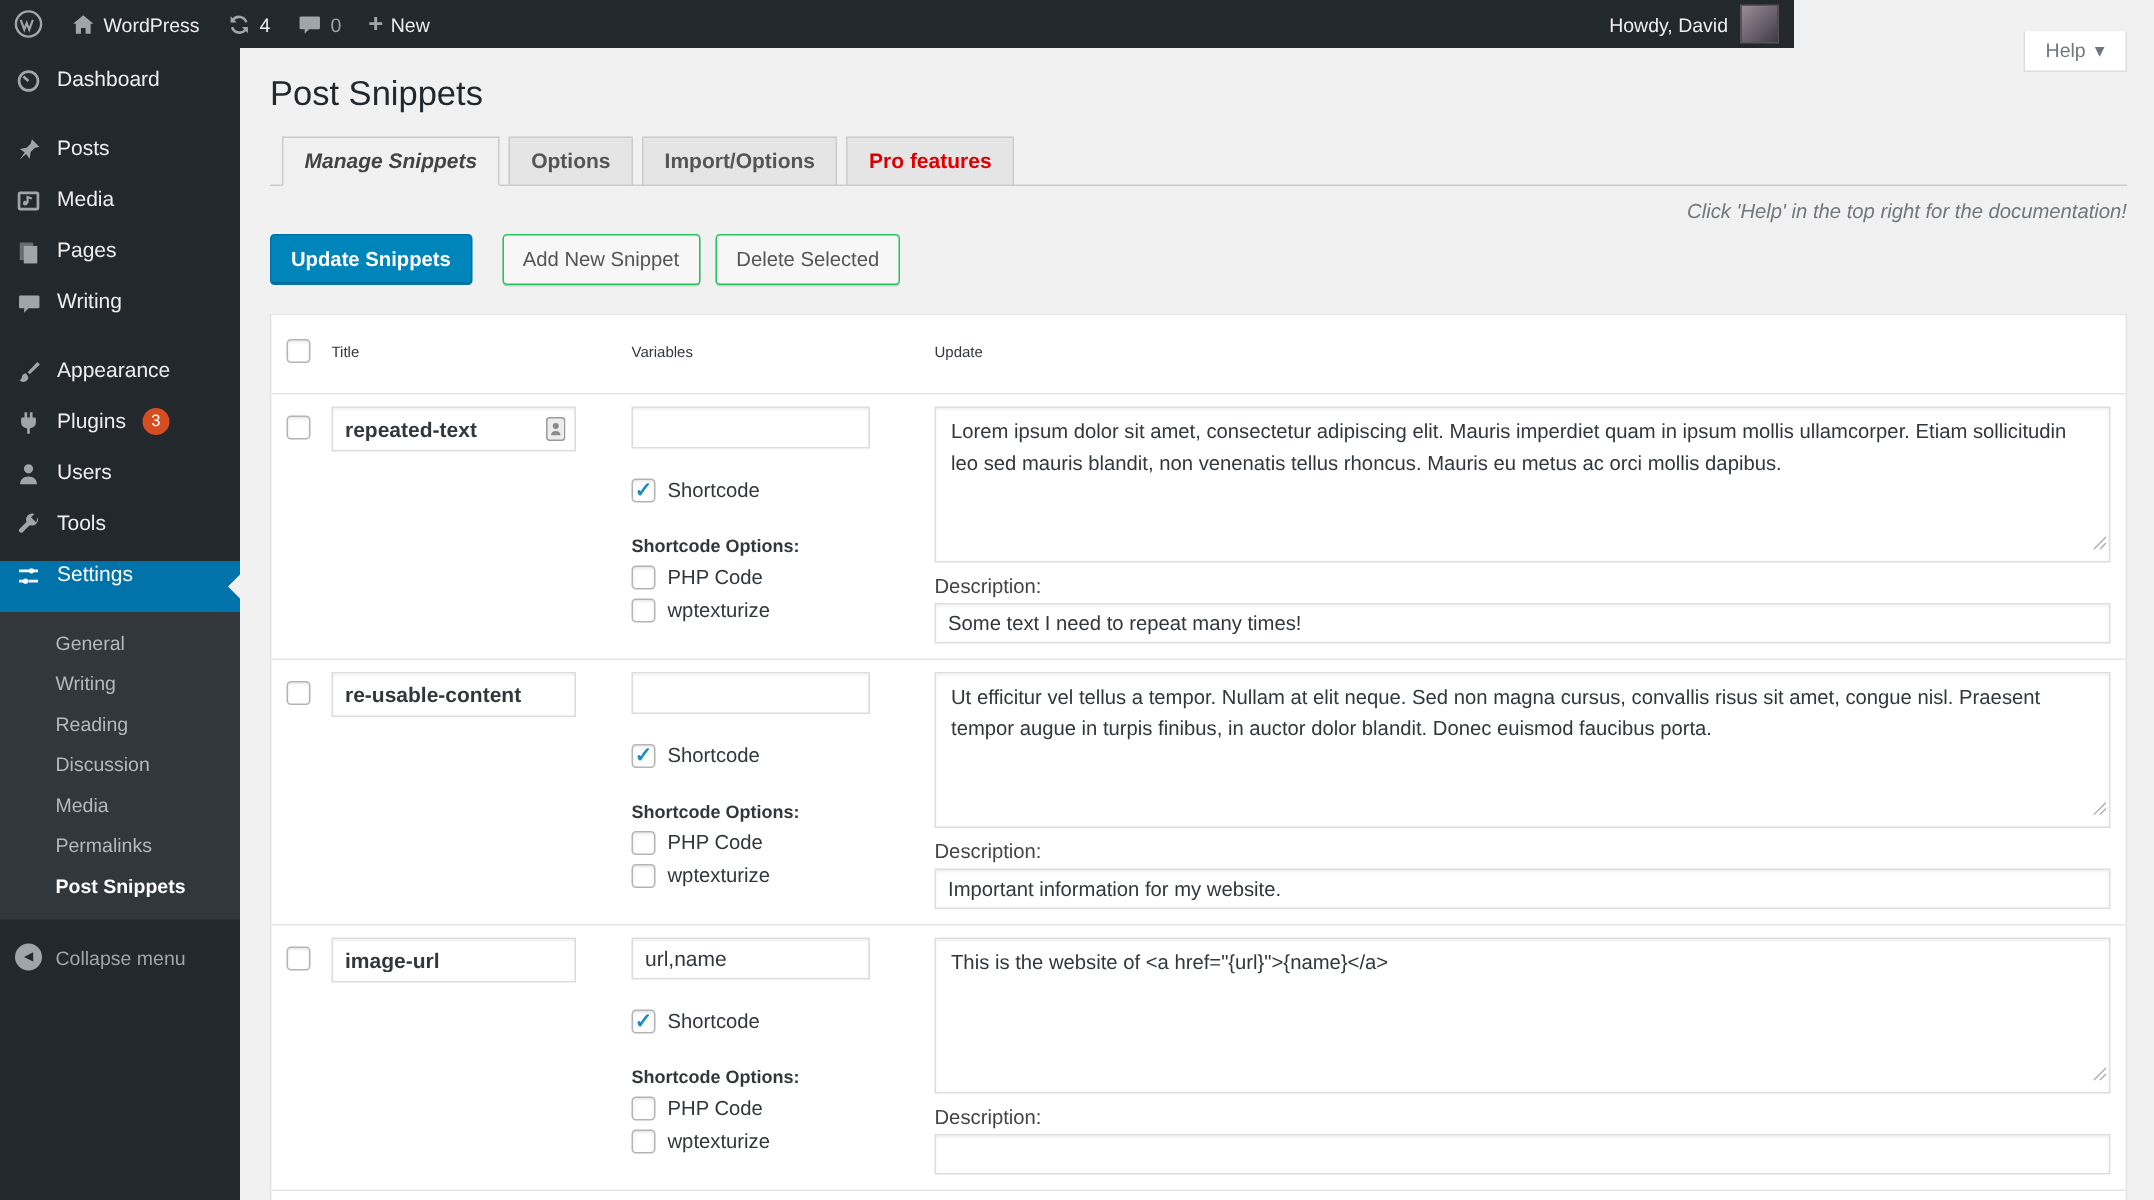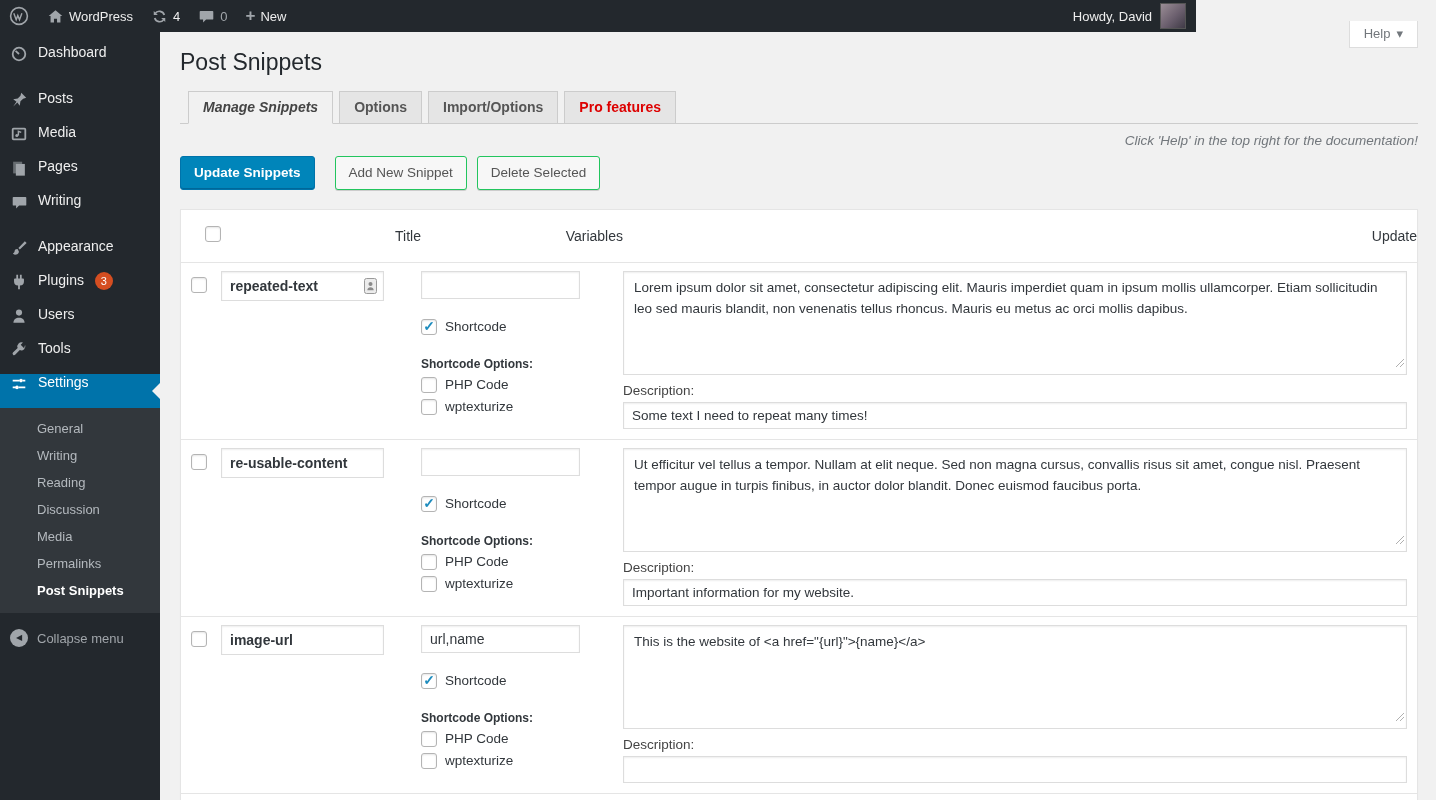--- a/index.html
+++ b/index.html
@@ -96,21 +96,21 @@
     background:#f7f7f7; border:1px solid #22c55e; color:#555;
     box-shadow:0 1px 0 #ccc; margin-right:10px;
   }
 
   
   .snippet-table {
     margin-top:19px; background:#fff; border:1px solid #e5e5e5;
     box-shadow:0 1px 1px rgba(0,0,0,0.04); width:1238px;
   }
   .t-grid { display:grid; grid-template-columns:40px 200px 202px 1fr; }
-  .t-head { height:52px; align-items:center; font-size:14px; color:#32373c;text-align:right; }
+  .t-head { height:52px; align-items:center; font-size:10px; color:#32373c; }
   .t-head .cb-cell { padding-left:10px; }
   .t-row { border-top:1px solid #e5e5e5; padding:8px 0 10px; }
   .cb-cell { padding-left:10px; padding-top:6px; }
   .t-head .cb-cell { padding-top:0; }
 
   .cb {
     display:inline-flex; align-items:center; justify-content:center;
     width:16px; height:16px; background:#fff; border:1px solid #b4b4b4; border-radius:3px;
     box-shadow:inset 0 1px 2px rgba(0,0,0,0.1); cursor:pointer; flex:none;
   }

